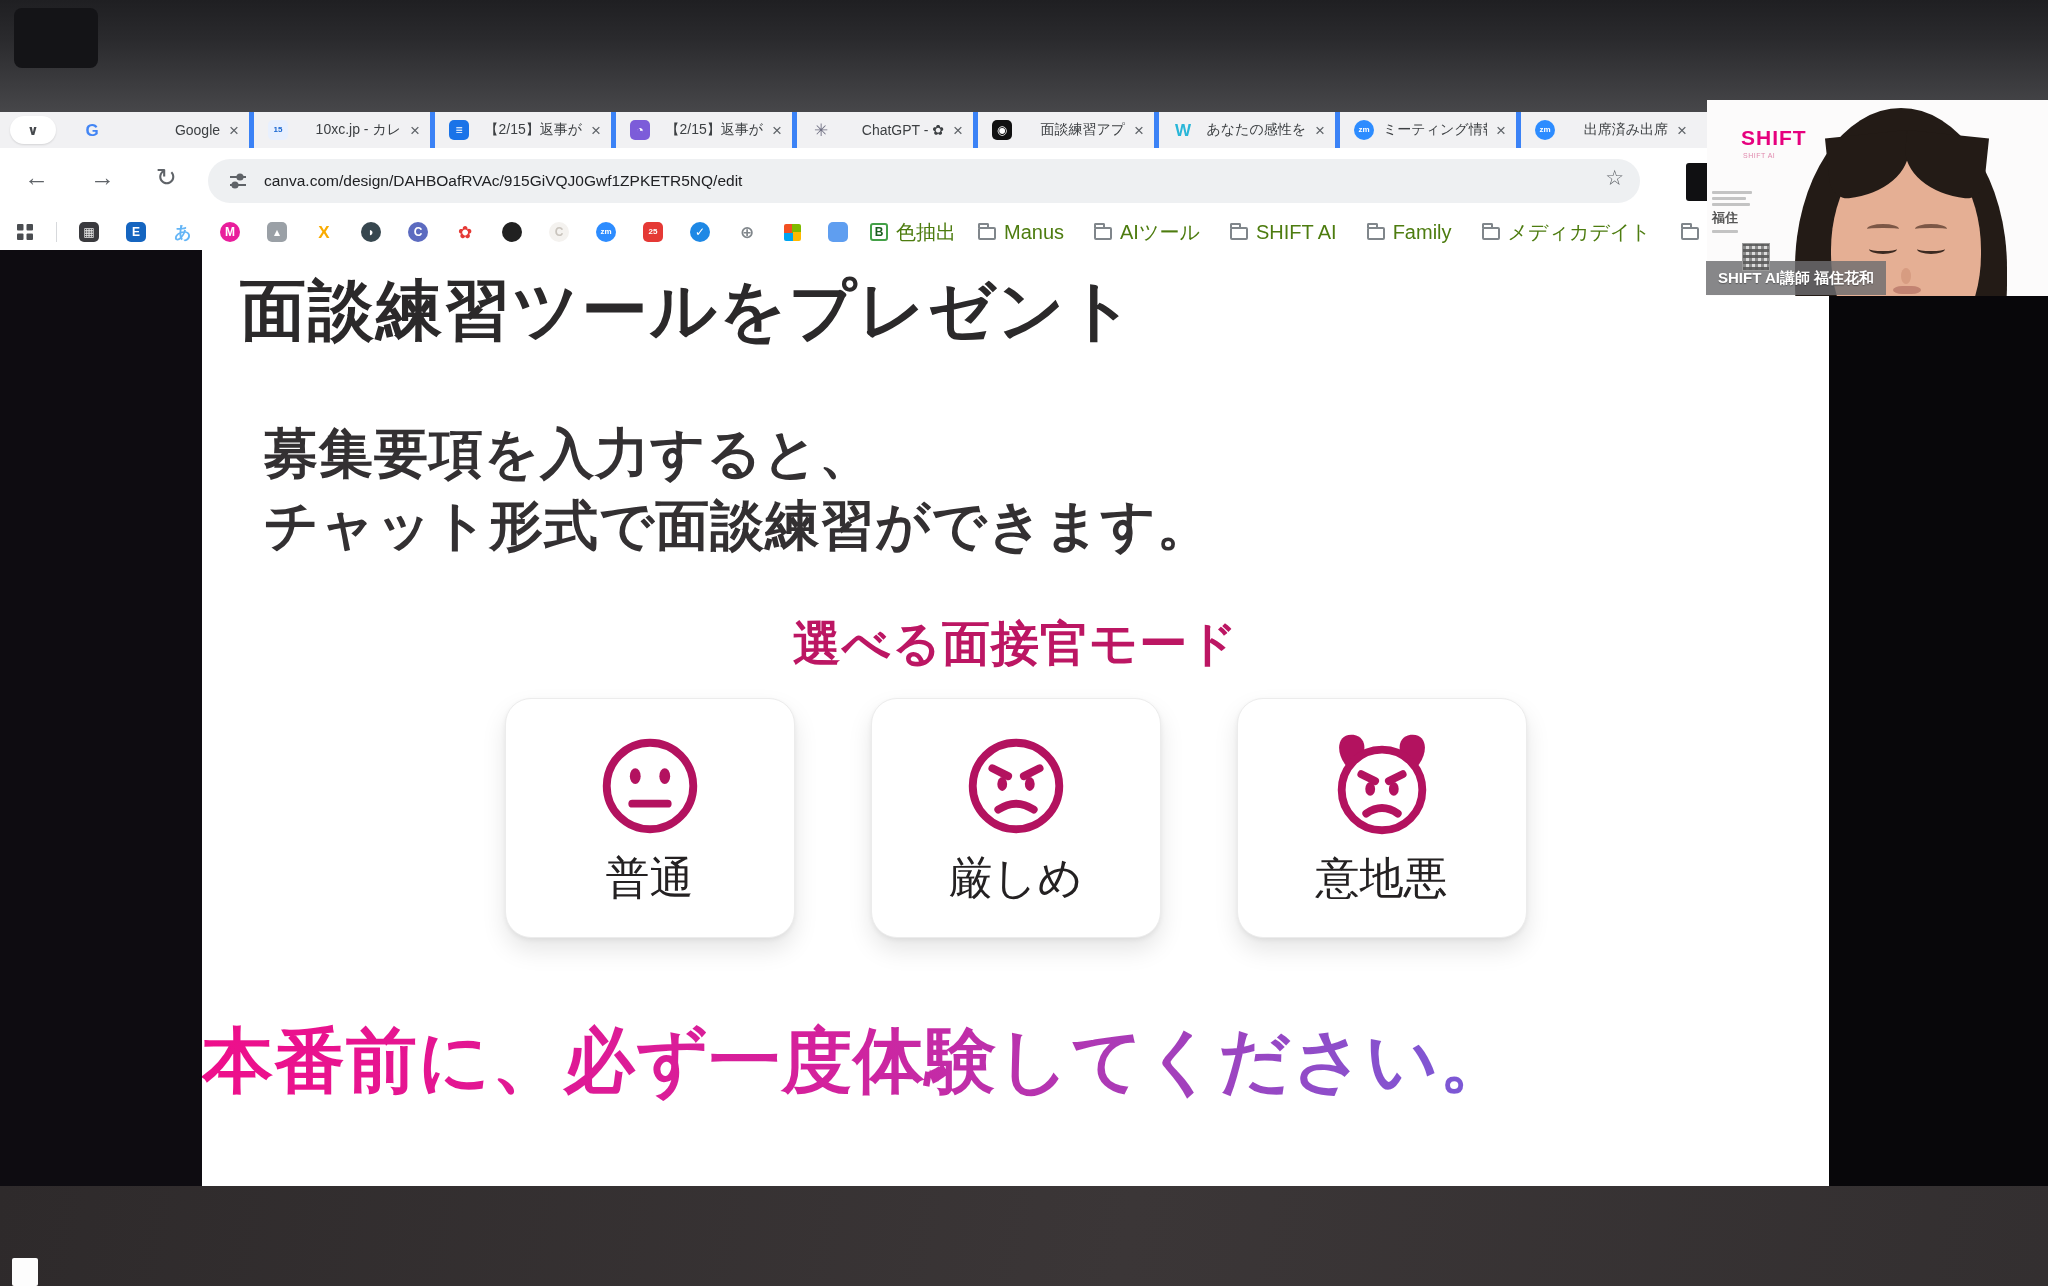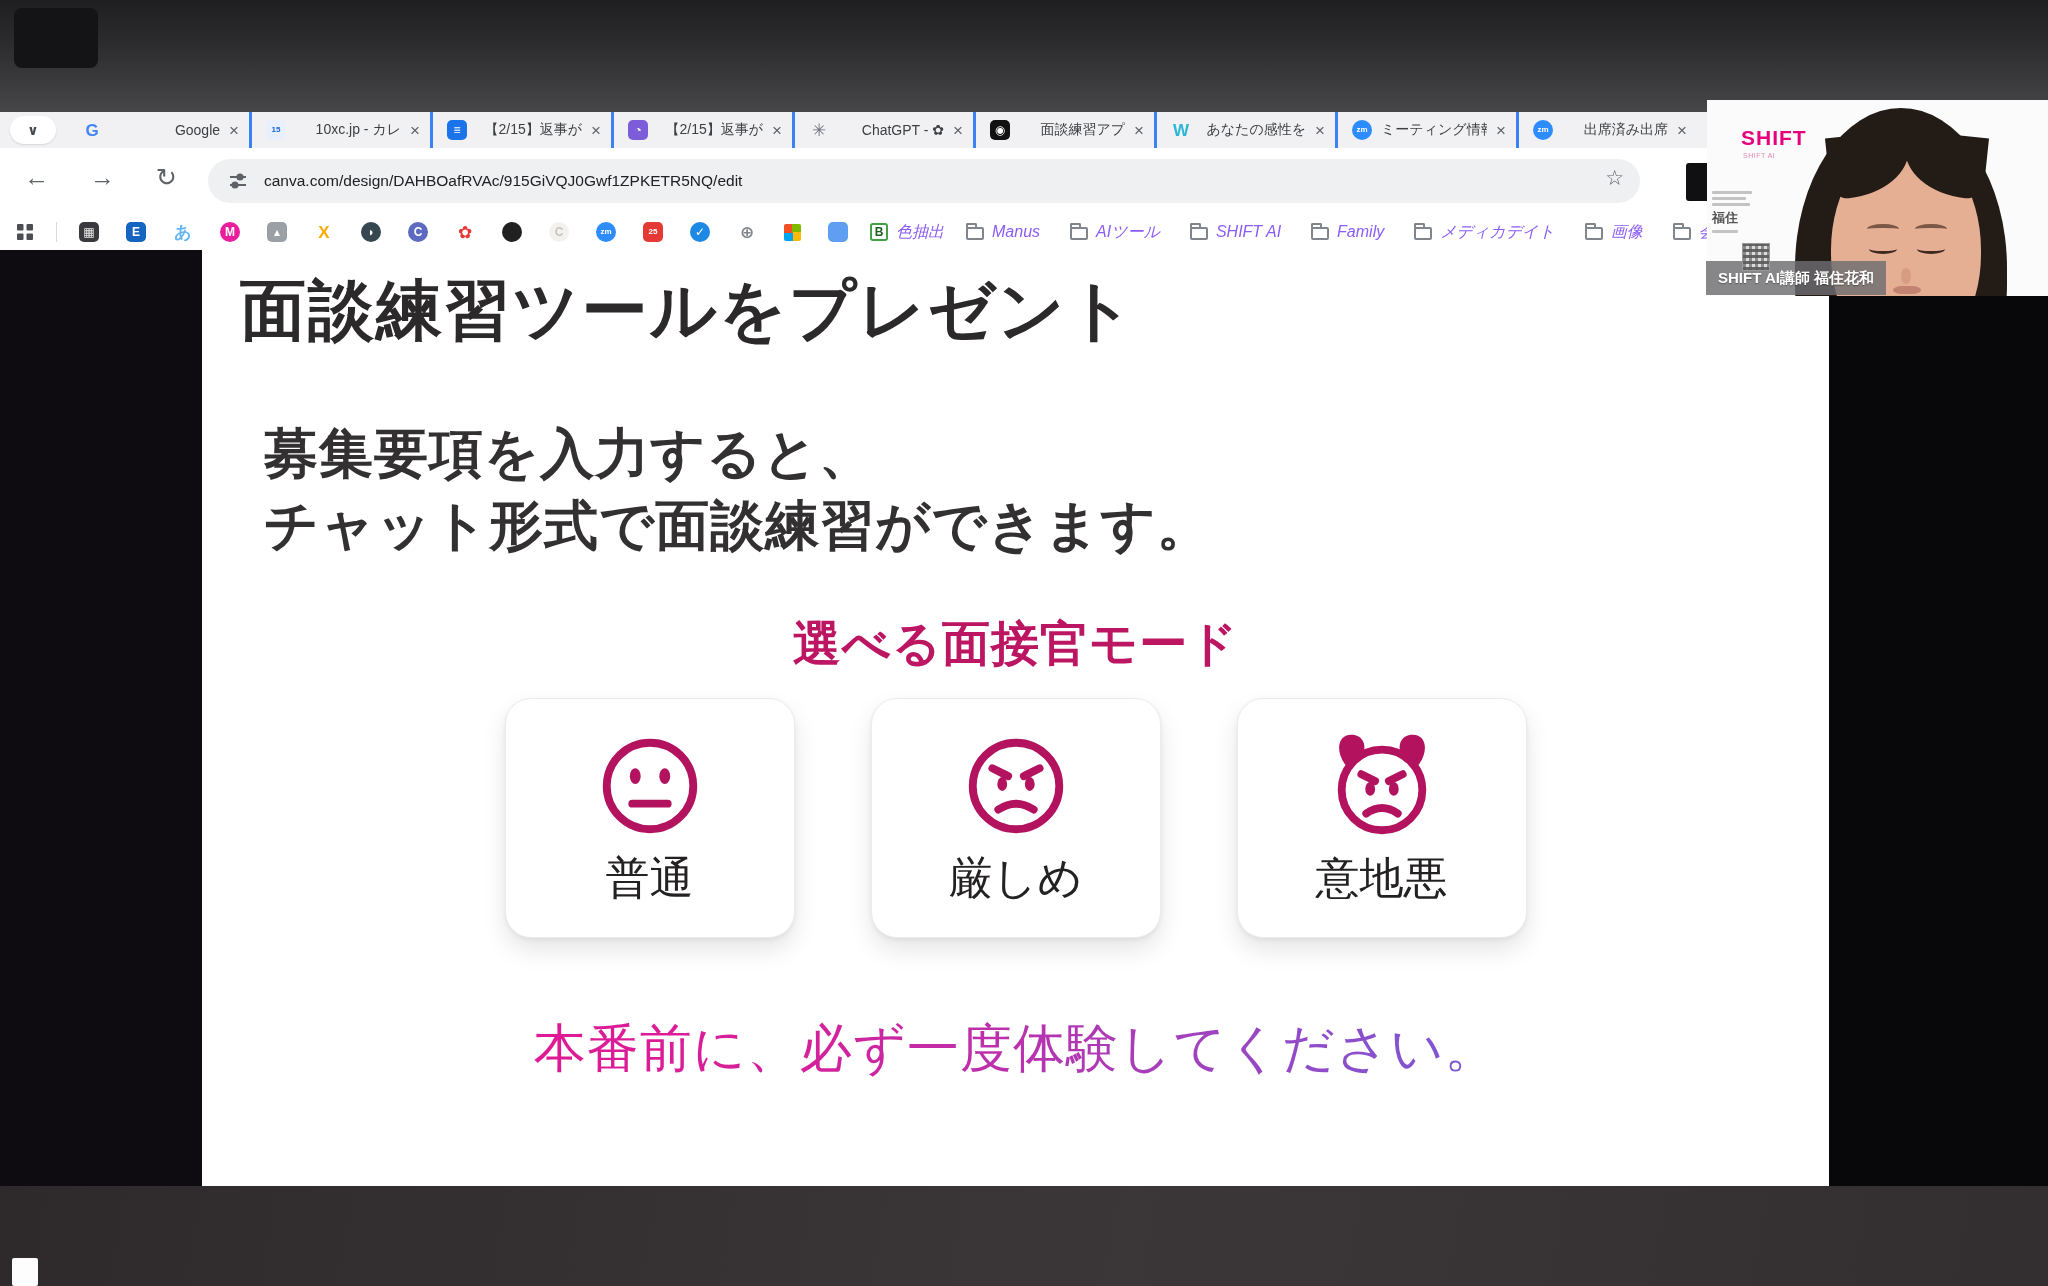--- a/index.html
+++ b/index.html
@@ -11,21 +11,21 @@
     background:linear-gradient(180deg,#1f1f22 0%,#2a2a2d 35%,#47474a 100%);}
   .top-left-box{position:absolute;left:14px;top:8px;width:84px;height:60px;background:#141417;border-radius:8px;}
 
   
   .browser{position:absolute;left:0;top:112px;width:1829px;height:138px;background:#fff;}
   .tab-row{position:relative;height:36px;background:#f1f1f3;display:flex;align-items:center;padding-left:10px;}
   .tab-search{width:46px;height:28px;background:#fff;border-radius:14px;display:flex;align-items:center;justify-content:center;
     color:#45484c;font-size:14px;font-weight:700;margin-right:12px;box-shadow:0 1px 2px rgba(0,0,0,.12);flex:none;}
   .tabs{display:flex;height:100%;align-items:center;overflow:hidden;}
   .tab{display:flex;align-items:center;gap:9px;width:181px;flex:none;height:100%;padding:0 10px 0 14px;cursor:pointer;}
-  .tab + .tab{border-left:3px solid #3b82f6;}
+  .tab + .tab{border-left:5px solid #3b82f6;}
   .tab-label{font-size:14px;color:#3d4043;white-space:nowrap;overflow:hidden;flex:1;text-align:right;}
   .tab-close{color:#5f6368;font-size:17px;line-height:1;flex:none;}
   .fav{width:20px;height:20px;border-radius:5px;display:flex;align-items:center;justify-content:center;
     font-size:12px;font-weight:700;flex:none;line-height:1;}
   .fav.round{border-radius:50%;}
   .fav.tiny{font-size:8px;}
   .fav.plain{font-size:17px;}
   .fav.ms{background:conic-gradient(#7fba00 0 25%,#ffb900 0 50%,#00a4ef 0 75%,#f25022 0 100%);border-radius:2px;width:17px;height:17px;}
   .fav.green-border{border:2px solid #43a047;background:#fff;color:#1b5e20;font-size:12px;width:18px;height:18px;border-radius:3px;}
 
@@ -35,43 +35,43 @@
     display:flex;align-items:center;padding:0 20px;gap:16px;}
   .url-text{font-size:15.5px;color:#202124;white-space:nowrap;}
   .star{position:absolute;right:16px;top:7px;font-size:21px;color:#5f6368;cursor:pointer;}
   .ext-ic{position:absolute;left:1686px;top:15px;width:28px;height:38px;background:#101012;border-radius:3px;}
 
   .bm-row{position:relative;height:36px;background:#fff;display:flex;align-items:center;padding-left:16px;gap:22px;}
   .apps{flex:none;cursor:pointer;}
   .bm-sep{width:1px;height:20px;background:#d7d9dc;flex:none;}
   .bm-favs{display:flex;align-items:center;gap:27px;flex:none;}
   .bm-item{display:flex;align-items:center;gap:8px;flex:none;cursor:pointer;}
-  .bm-label{font-size:16px;color:#8b5cf6;white-space:nowrap;font-style:italic;}
+  .bm-label{font-size:20px;color:#4d7c0f;white-space:nowrap;}
   .bm-folders{display:flex;align-items:center;gap:30px;flex:none;}
   .folder-ic{position:relative;width:18px;height:13px;border:2px solid #80868b;border-radius:2px;margin-top:3px;flex:none;}
   .folder-ic::before{content:"";position:absolute;left:-2px;top:-6px;width:7px;height:3px;
     border:2px solid #80868b;border-bottom:none;border-radius:2px 2px 0 0;}
 
   
   .pillar{position:absolute;top:250px;height:936px;}
   .pillar.left{left:0;width:202px;background:#0e0c11;}
   .pillar.right{left:1829px;width:219px;background:#08070a;}
   .slide{position:absolute;left:202px;top:250px;width:1627px;height:936px;background:#fff;padding-left:44px;}
   .title{position:absolute;left:38px;top:16px;margin:0;font-size:66px;font-weight:900;color:#2b292a;letter-spacing:2px;}
   .subtitle{position:absolute;left:62px;top:168px;font-size:54px;font-weight:800;color:#333032;line-height:1.33;letter-spacing:1px;}
   .mode-heading{position:absolute;left:0;top:362px;width:100%;text-align:center;
     font-size:48px;font-weight:900;color:var(--accent);letter-spacing:1px;}
   .cards{position:absolute;left:0;top:448px;width:100%;display:flex;justify-content:center;gap:76px;}
   .card{width:290px;height:240px;background:#fff;border:1px solid #ececec;border-radius:26px;
     box-shadow:0 12px 24px rgba(0,0,0,.10),0 2px 5px rgba(0,0,0,.06);
     display:flex;flex-direction:column;align-items:center;padding-top:26px;}
   .face{width:118px;height:118px;}
   .card-label{margin-top:6px;font-size:44px;font-weight:400;color:#242122;text-align:center;}
-  .footer-line{position:absolute;left:0;top:764px;width:100%;text-align:center;
-    font-size:52px;font-weight:400;letter-spacing:1px;
+  .footer-line{position:absolute;left:0;top:764px;width:100%;
+    font-size:71px;font-weight:700;letter-spacing:1px;
     background:linear-gradient(90deg,var(--grad-from) 0%,#d4219c 38%,var(--grad-to) 78%);
     -webkit-background-clip:text;background-clip:text;color:transparent;}
 
   
   .bottom-band{position:absolute;left:0;top:1186px;width:2048px;height:100px;
     background:linear-gradient(100deg,#2e2a2b 0%,#3b3637 55%,#332f30 100%);}
   .notch{position:absolute;left:12px;top:72px;width:26px;height:28px;background:#fdfdfd;border-radius:2px;}
 
   
   .webcam{position:absolute;left:1707px;top:100px;width:341px;height:196px;background:#fcfbfb;overflow:hidden;z-index:50;}

